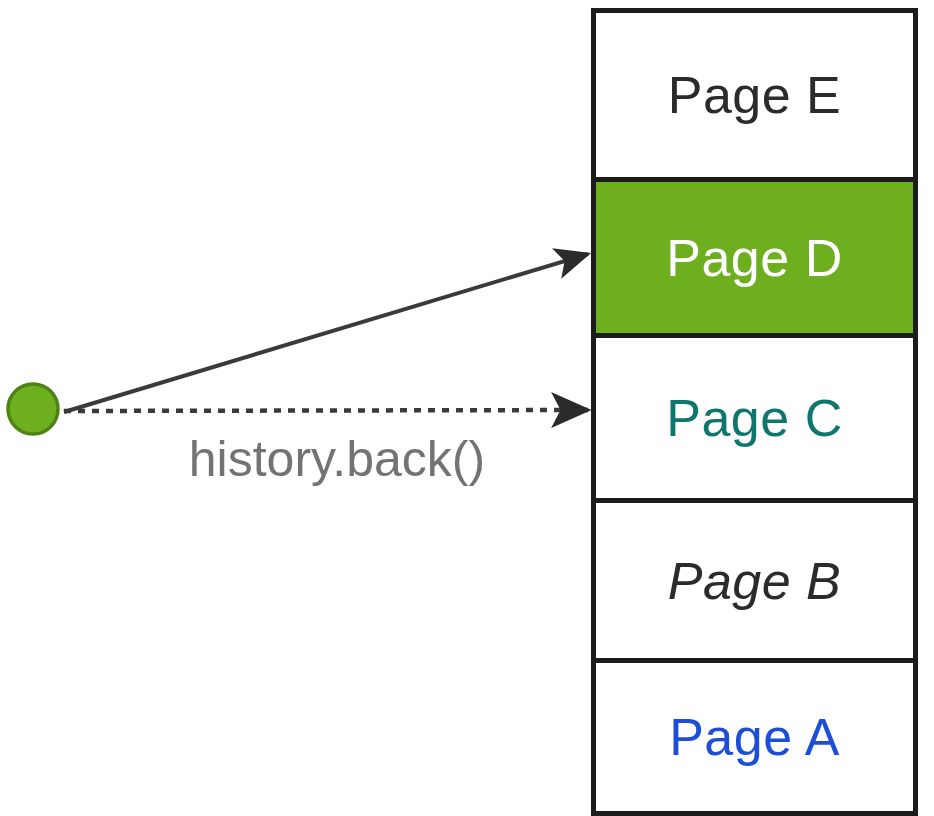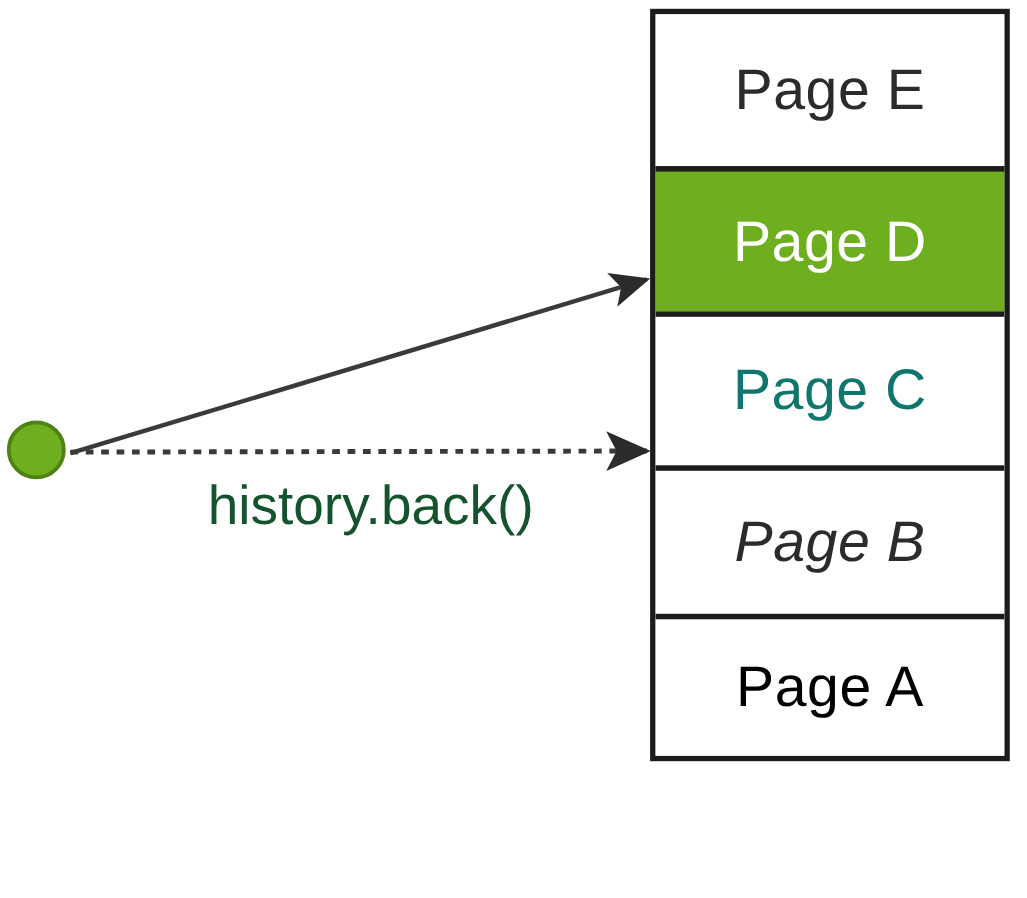--- a/index.html
+++ b/index.html
@@ -29,21 +29,21 @@
     height: 816px;
     pointer-events: none;
   }
 
   
   #history-stack {
     position: absolute;
     left: 591px;
     top: 8px;
     width: 327px;
-    height: 684px;
+    height: 808px;
     box-sizing: border-box;
     border: 5px solid #1c1c1c;
     background: #ffffff;
     display: flex;
     flex-direction: column;
   }
 
   .stack-frame {
     box-sizing: border-box;
     display: flex;
@@ -99,39 +99,39 @@
       </marker>
     </defs>
 
     <line id="connector-current-position-arrow" x1="64" y1="412" x2="588" y2="254" stroke="#3a3a3a" stroke-width="4" marker-end="url(#arrowhead-solid)"></line>
 
     <line id="connector-history-back-arrow" x1="64" y1="411" x2="588" y2="410" stroke="#3a3a3a" stroke-width="4.5" stroke-dasharray="7 7" marker-end="url(#arrowhead-dashed)"></line>
 
     <circle id="pointer-circle" cx="33" cy="409" r="25" fill="#6DAF1E" stroke="#4E8214" stroke-width="3.5"></circle>
   </svg>
 
-  <div id="action-label" style="color: #14532d;">history.back()</div>
+  <div id="action-label" style="color: #737373;">history.back()</div>
 
   <div id="history-stack">
 
     <div class="stack-frame" id="frame-page-e" style="background: rgb(255, 255, 255); color: rgb(43, 43, 43);">
       <span>Page E</span>
     </div>
 
     <div class="stack-frame is-current" id="frame-page-d" style="background: rgb(109, 175, 30); color: rgb(255, 255, 255);">
       <span>Page D</span>
     </div>
 
     <div class="stack-frame" id="frame-page-c" style="background: rgb(255, 255, 255); color: #0f766e;">
       <span>Page C</span>
     </div>
 
     <div class="stack-frame" id="frame-page-b" style="background: rgb(255, 255, 255); color: rgb(43, 43, 43); font-style: italic;">
       <span>Page B</span>
     </div>
 
-    <div class="stack-frame" id="frame-page-a" style="background: rgb(255, 255, 255); color: #000000;">
+    <div class="stack-frame" id="frame-page-a" style="background: rgb(255, 255, 255); color: #1d4ed8;">
       <span>Page A</span>
     </div>
 
   </div>
 
 </div>
 
 </body></html>

